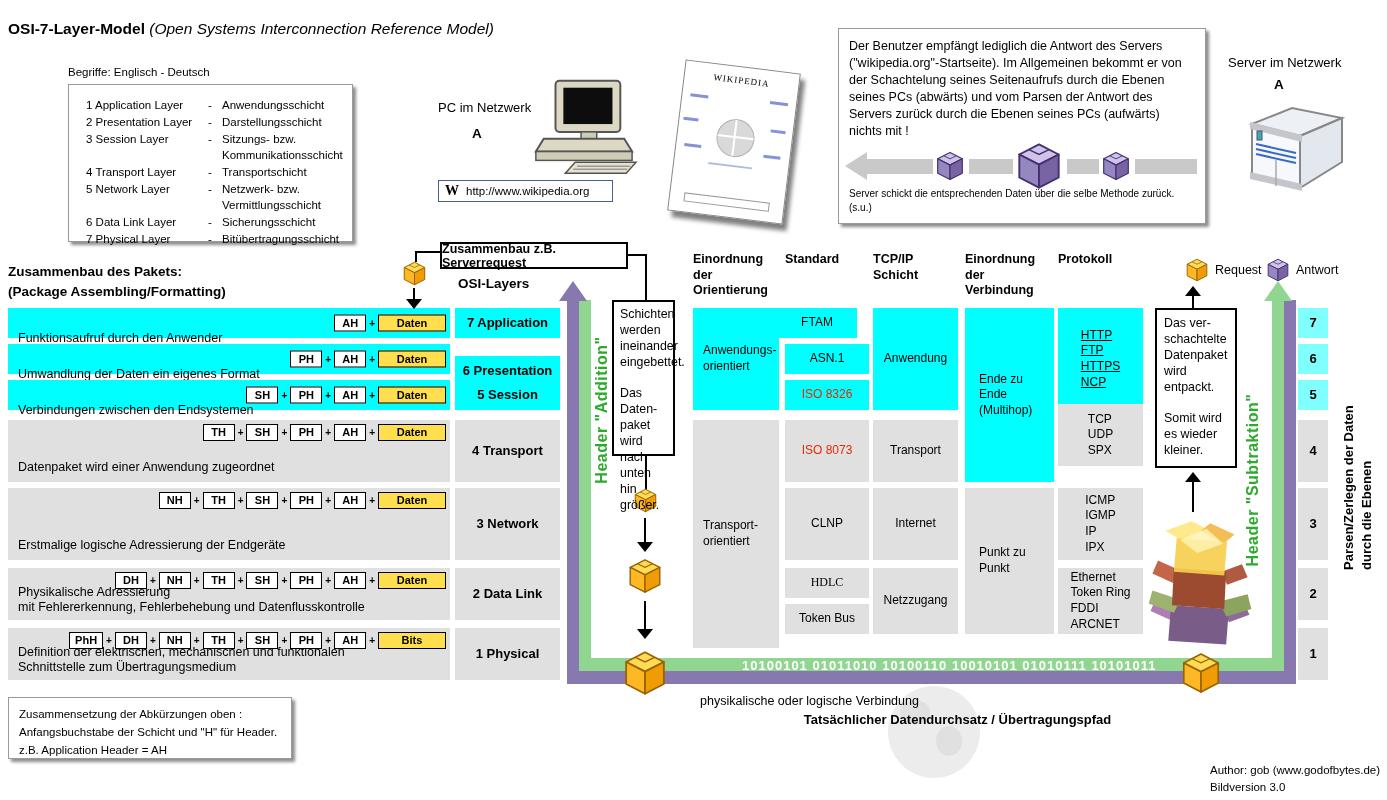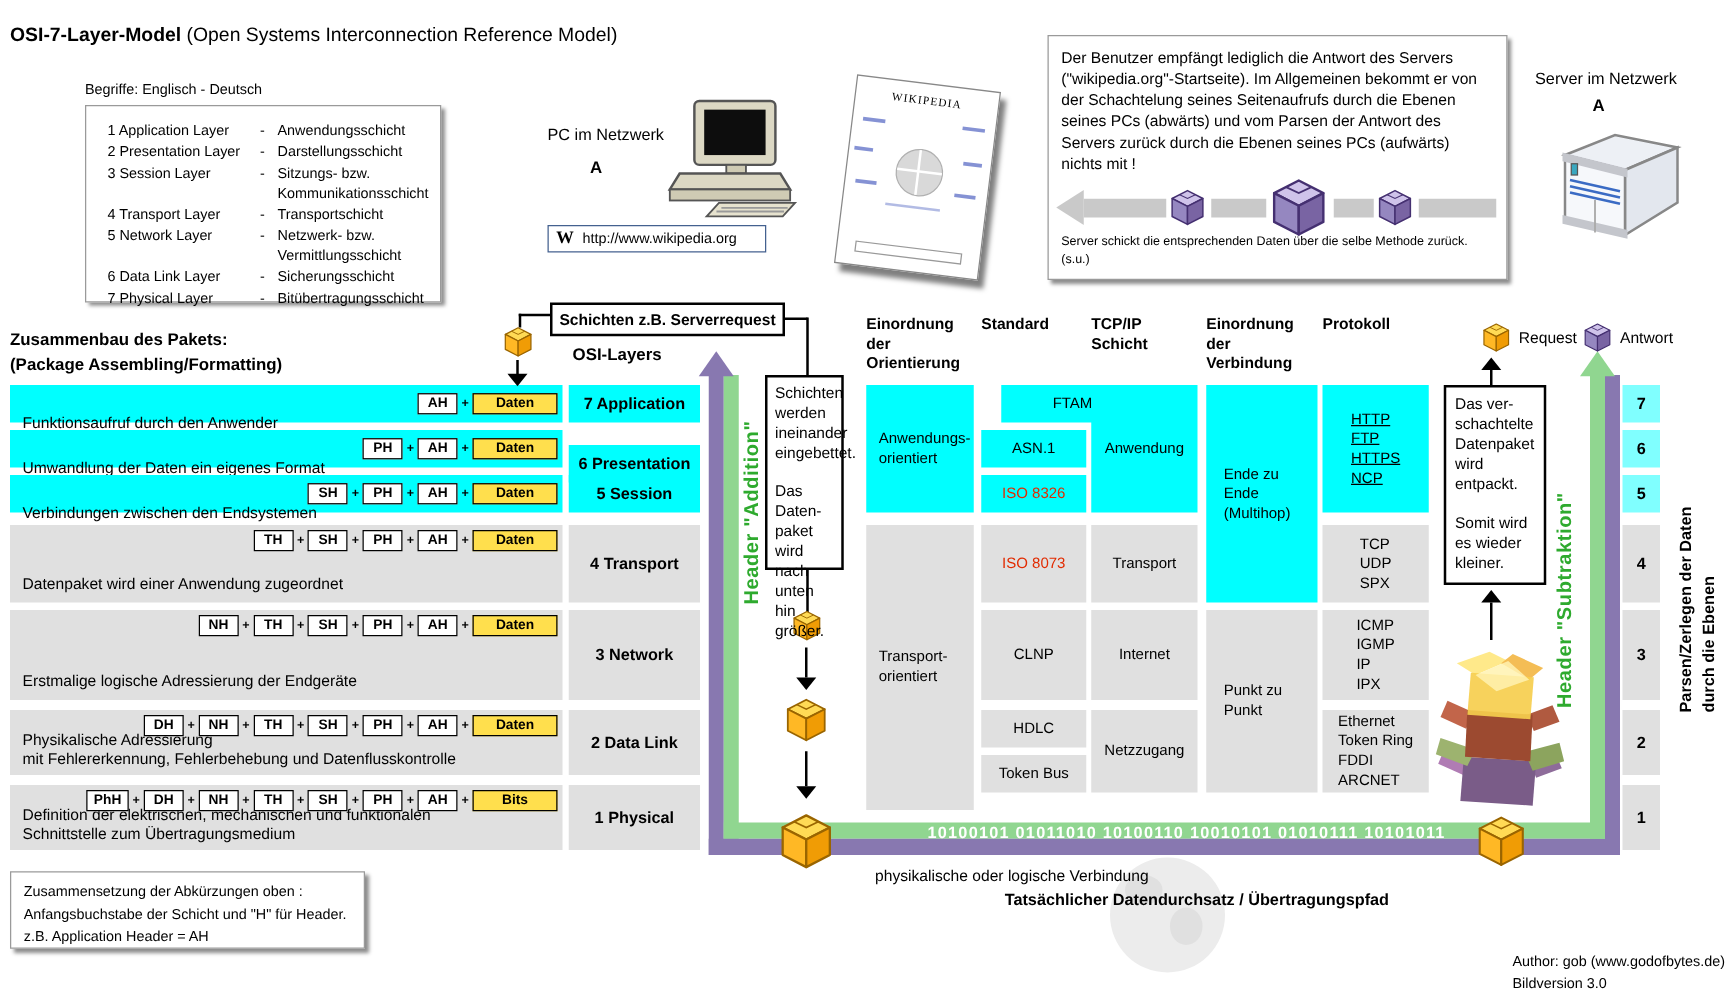--- a/index.html
+++ b/index.html
@@ -1,21 +1,21 @@
 <!DOCTYPE html>
 <html style="--cyan: #00ffff; --cyan_light: #80ffff; --gray: #e0e0e0; --yellow: #ffdf4d; --green_band: #90d690; --purple_band: #8878b0; --green_text: #2eaa2e; --red_text: #e22b00;"><head>
 <meta charset="utf-8">
 <style>
   html,body{margin:0;padding:0;background:#fff;}
   #canvas{position:relative;width:1387px;height:800px;background:#fff;overflow:hidden;
           font-family:"Liberation Sans","DejaVu Sans",sans-serif;color:#000;}
   .abs{position:absolute;}
   .pre{white-space:pre-line;}
   .b{font-weight:bold;}
-  .i{}
+  .i{font-style:italic;}
 
   
   .t-cyan{background:var(--cyan,#00ffff);}
   .t-gray{background:var(--gray,#e0e0e0);}
   .t-cyanl{background:var(--cyan_light,#80ffff);}
   .red{color:var(--red_text,#e22b00);}
 
   
   .shadowbox{background:#fff;border:1px solid #9a9a9a;box-shadow:3px 3px 3px rgba(0,0,0,.45);}
   .blackbox{background:#fff;border:2px solid #000;}
@@ -306,21 +306,21 @@
         <span class="tag">SH</span>
         <span class="plus">+</span>
         <span class="tag">PH</span>
         <span class="plus">+</span>
         <span class="tag">AH</span>
         <span class="plus">+</span>
         <span class="tag payload">Bits</span>
       </span>
   </div>
 
-  <div class="abs blackbox b" style="left:440px;top:242px;width:188px;height:27px;display:flex;align-items:center;justify-content:center;font-size:12.5px;box-sizing:border-box;z-index:4;">Schichten z.B. Serverrequest</div>
+  <div class="abs blackbox b" style="left:440px;top:242px;width:188px;height:27px;display:flex;align-items:center;justify-content:center;font-size:12.5px;box-sizing:border-box;z-index:4;">Zusammenbau z.B. Serverrequest</div>
   <span class="line" style="left:415px;top:251px;width:25px;height:2px;"></span>
   <span class="line" style="left:415px;top:251px;width:2px;height:11px;"></span>
   <svg class="cube" style="left:402px;top:261px;" width="25" height="25">
       <use href="#cube-gold"></use>
     </svg>
   <span class="shaft" style="left:413px;top:288px;width:2px;height:12px;"></span>
   <span class="head-down" style="left:406px;top:299px;"></span>
   <span class="line" style="left:628px;top:254px;width:18px;height:2px;"></span>
   <span class="line" style="left:645px;top:254px;width:2px;height:46px;"></span>
   <span class="line" style="left:645px;top:455px;width:2px;height:35px;"></span>
@@ -384,46 +384,46 @@
   <div class="mx-head" style="left:965px;top:252px;">Einordnung
 der
 Verbindung</div>
   <div class="mx-head" style="left:1058px;top:252px;">Protokoll</div>
 
   <div class="cell cell-left pre t-cyan" style="left:693px;top:308px;width:86px;height:102px;">Anwendungs-
 orientiert</div>
   <div class="cell cell-left pre t-gray" style="left:693px;top:420px;width:86px;height:228px;">Transport-
 orientiert</div>
 
-  <div class="cell t-cyan" style="left:801px;top:308px;width:80px;height:30px;padding-left:17px;">FTAM</div>
+  <div class="cell t-cyan" style="left:760px;top:308px;width:80px;height:30px;padding-left:17px;">FTAM</div>
   <div class="cell t-cyan" style="left:785px;top:344px;width:84px;height:30px;">ASN.1</div>
   <div class="cell t-cyan red" style="left:785px;top:380px;width:84px;height:30px;">ISO 8326</div>
   <div class="cell t-gray red" style="left:785px;top:420px;width:84px;height:62px;">ISO 8073</div>
   <div class="cell t-gray" style="left:785px;top:488px;width:84px;height:72px;">CLNP</div>
-  <div class="cell t-gray" style="left:785px;top:568px;width:84px;height:30px;">HDLC</div>
+  <div class="cell t-gray" style="left:785px;top:568px;width:84px;height:30px;font-family:Liberation Serif, serif;">HDLC</div>
   <div class="cell t-gray" style="left:785px;top:604px;width:84px;height:30px;">Token Bus</div>
 
   <div class="cell t-cyan" style="left:873px;top:308px;width:85px;height:102px;">Anwendung</div>
   <div class="cell t-gray" style="left:873px;top:420px;width:85px;height:62px;">Transport</div>
   <div class="cell t-gray" style="left:873px;top:568px;width:85px;height:66px;">Netzzugang</div>
   <div class="cell t-gray" style="left:873px;top:488px;width:85px;height:72px;">Internet</div>
 
   <div class="cell cell-left pre t-cyan" style="left:965px;top:308px;width:89px;height:174px;padding-left:14px;">Ende zu
 Ende
 (Multihop)</div>
   <div class="cell cell-left pre t-gray" style="left:965px;top:488px;width:89px;height:146px;padding-left:14px;">Punkt zu
 Punkt</div>
 
   <div class="cell t-cyan" style="left:1058px;top:308px;width:85px;height:102px;">
       <span class="pre" style="text-align:left;text-decoration:underline;">HTTP
 FTP
 HTTPS
 NCP</span>
     </div>
-  <div class="cell t-gray" style="left:1058px;top:420px;width:85px;height:62px;">
+  <div class="cell t-gray" style="left:1058px;top:404px;width:85px;height:62px;">
       <span class="pre" style="text-align:left;">TCP
 UDP
 SPX</span>
     </div>
   <div class="cell t-gray" style="left:1058px;top:488px;width:85px;height:72px;">
       <span class="pre" style="text-align:left;">ICMP
 IGMP
 IP
 IPX</span>
     </div>

